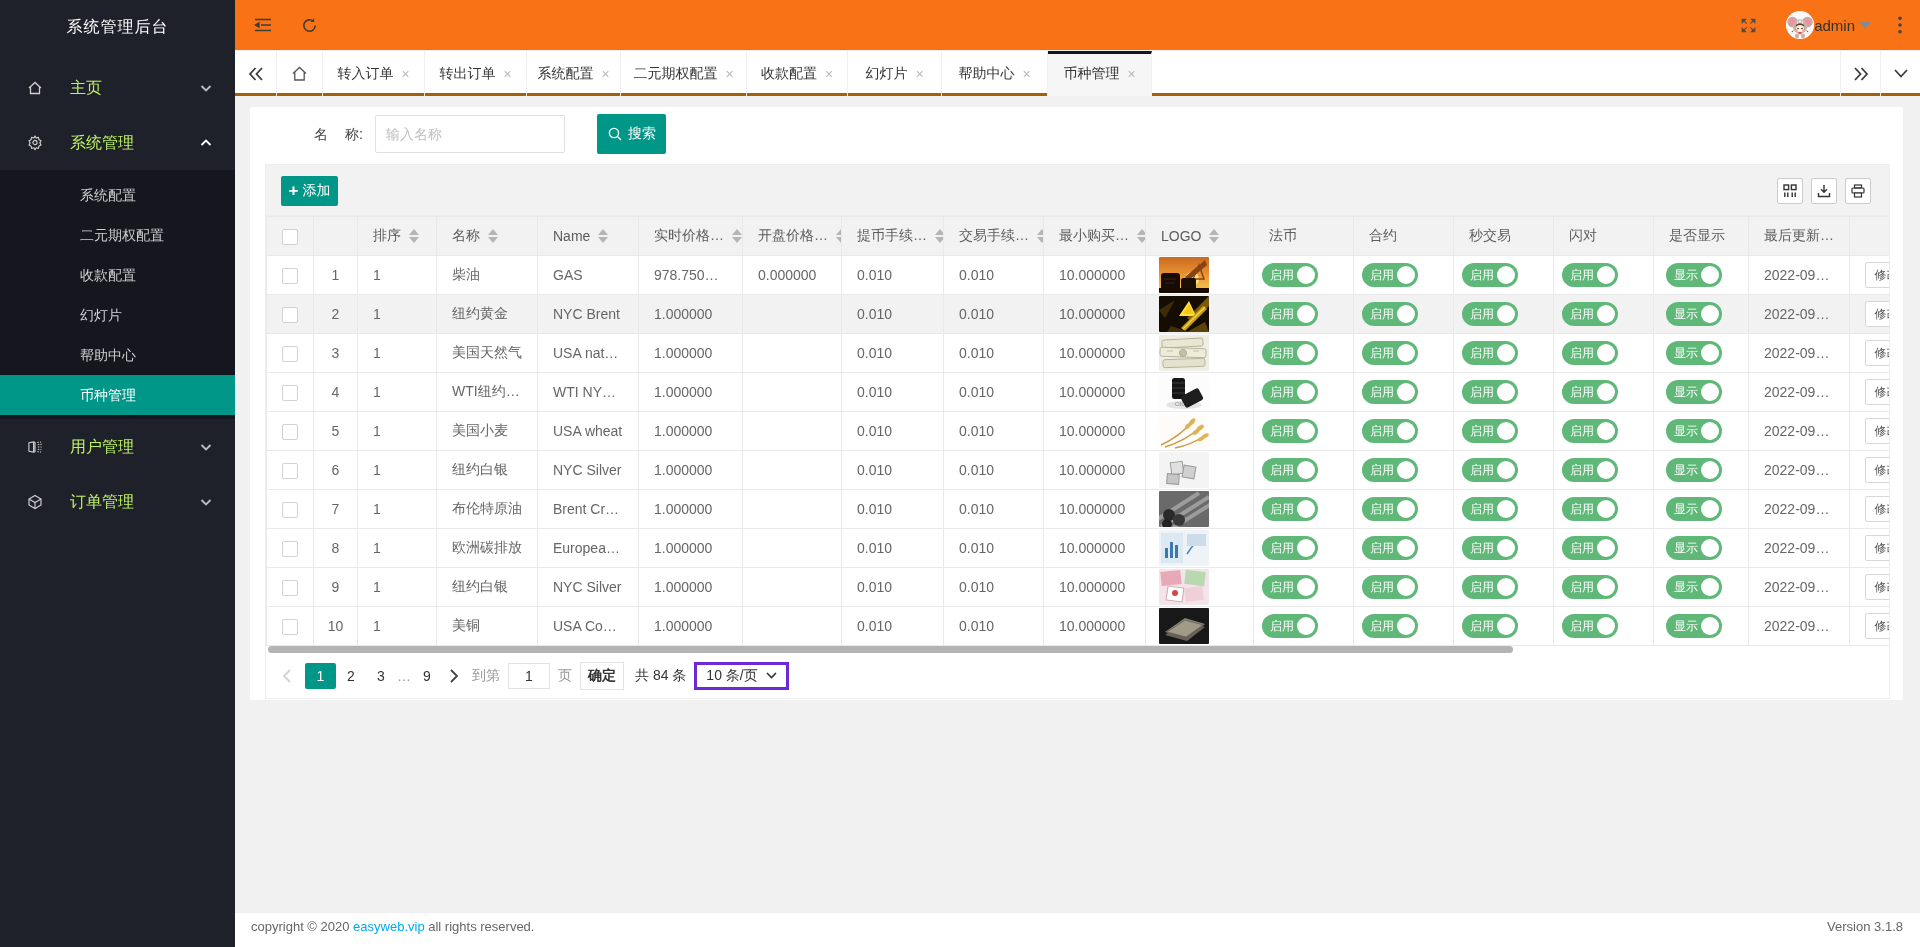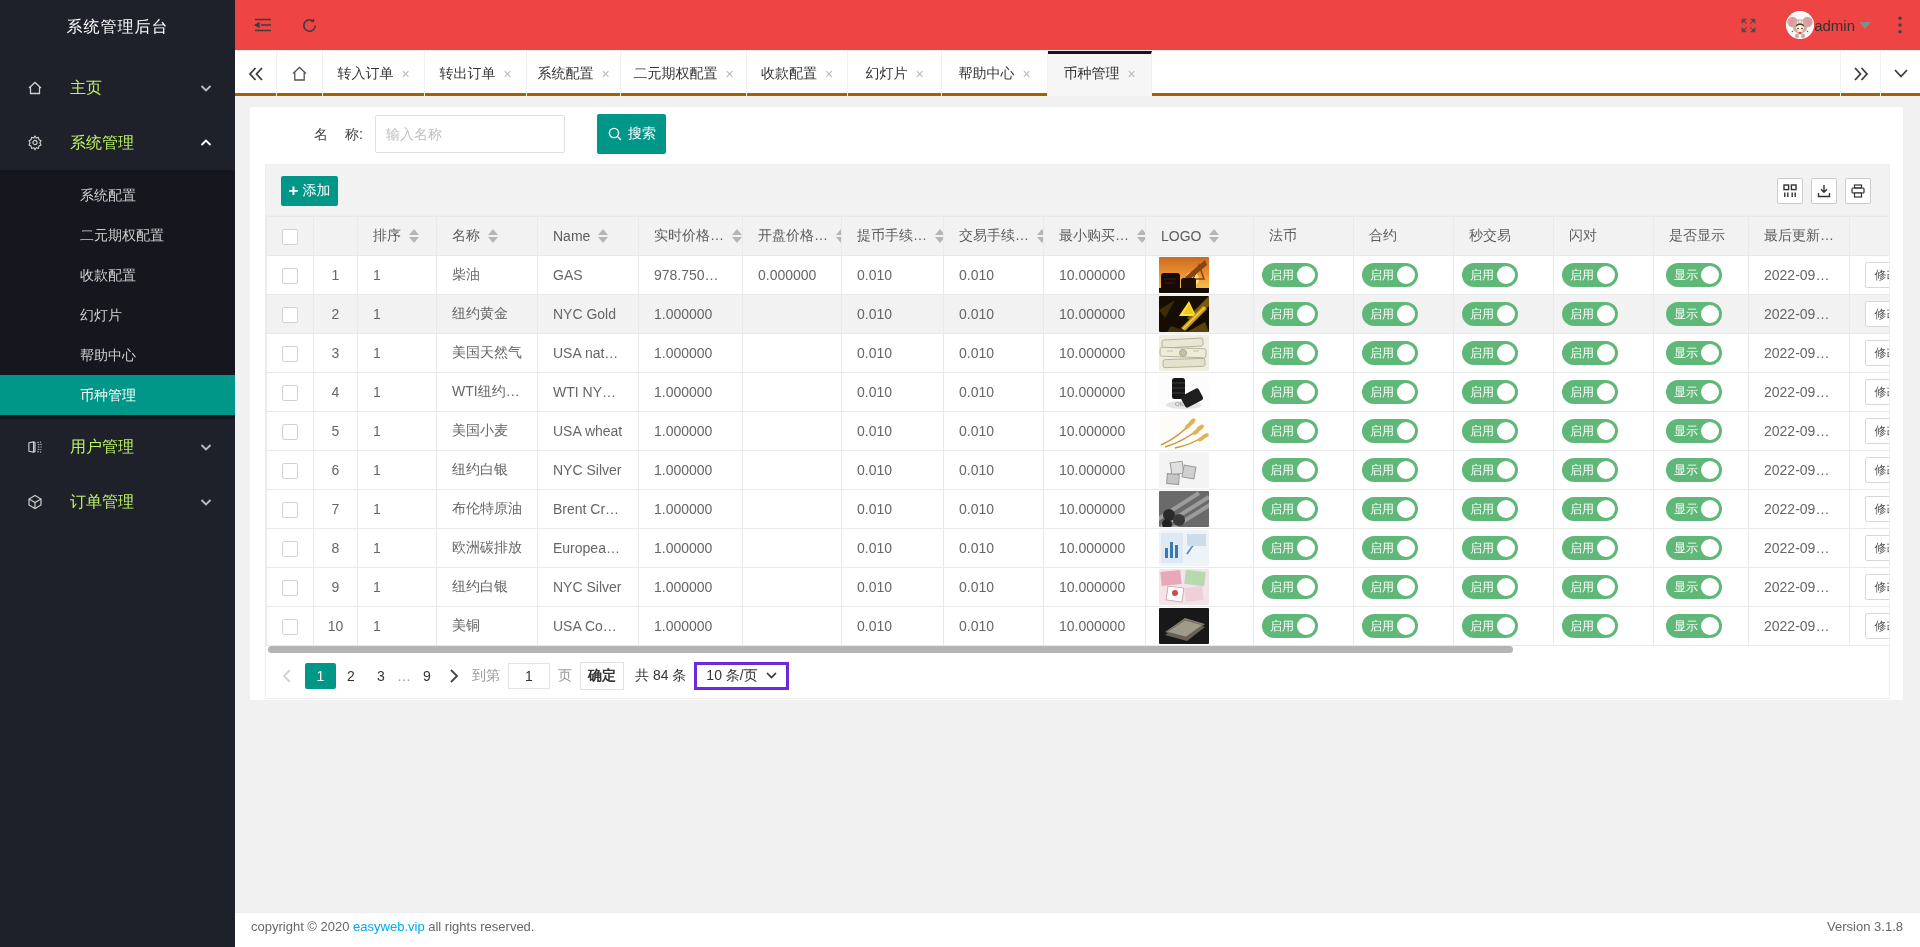--- a/index.html
+++ b/index.html
@@ -8,21 +8,21 @@
 .side{position:absolute;left:0;top:0;width:235px;height:947px;background:#1e202a;color:#e8e8e8;z-index:5;}
 .side .brand{height:60px;line-height:53px;text-align:center;color:#fff;font-size:16px;letter-spacing:1px;}
 .nav-item{height:55px;line-height:55px;position:relative;color:#bef264;font-size:16px;}
 .nav-item .ic{position:absolute;left:27px;top:0;width:16px;height:55px;display:flex;align-items:center;}
 .nav-item .tx{margin-left:70px;}
 .nav-item .arr{position:absolute;right:22px;top:0;height:55px;display:flex;align-items:center;}
 .sub{background:#15161e;padding:5px 0 4px;}
 .sub-item{height:40px;line-height:40px;padding-left:80px;color:#cfcfcf;font-size:14px;}
 .sub-item.active{background:#009688;color:#fff;}
 
-.hd{position:absolute;left:235px;top:0;right:0;height:50px;background:#ef4444;}
+.hd{position:absolute;left:235px;top:0;right:0;height:50px;background:#f97316;}
 .hd .hic{position:absolute;top:0;height:50px;display:flex;align-items:center;justify-content:center;width:40px;}
 
 .tabs{position:absolute;left:235px;top:50px;right:0;height:46px;background:#fff;border-top:1px solid #f0f0f0;border-bottom:3px solid #a16207;display:flex;}
 .tb{height:45px;display:flex;align-items:center;justify-content:center;border-right:1px solid #f0f0f0;color:#333;font-size:14px;position:relative;}
 .tb .x{color:#b8b8b8;font-size:14px;margin-left:8px;}
 .tb.act{background:#f6f6f6;border-top:3px solid #14161c;padding-bottom:2px;}
 
 .content{position:absolute;left:235px;top:97px;right:0;bottom:35px;background:#f1f1f1;}
 .card{position:absolute;left:15px;top:10px;width:1653px;height:593px;background:#fff;border-radius:2px;}
 
@@ -383,21 +383,21 @@
                 <td><span class="sw">启用<i></i></span></td>
                 <td><span class="sw" style="margin-left:12px;">显示<i></i></span></td>
                 <td class="pl">2022-09…</td>
                 <td><span class="mod">修改</span></td>
               </tr>
               <tr class="even">
                 <td class="ctr"><span class="cbx"></span></td>
                 <td class="ctr">2</td>
                 <td class="pl">1</td>
                 <td class="pl">纽约黄金</td>
-                <td class="pl">NYC Gold</td>
+                <td class="pl">NYC Brent</td>
                 <td class="pl">1.000000</td>
                 <td class="pl"></td>
                 <td class="pl">0.010</td>
                 <td class="pl">0.010</td>
                 <td class="pl">10.000000</td>
                 <td>
                   <svg class="logo" viewBox="0 0 50 36">
                     <rect width="50" height="36" fill="#150d02"></rect>
                     <path d="M50 0 L28 22 L34 26 L50 10z" fill="#7a5a0a"></path>
                     <path d="M46 26 L28 36 L50 36z" fill="#5c430a"></path>

